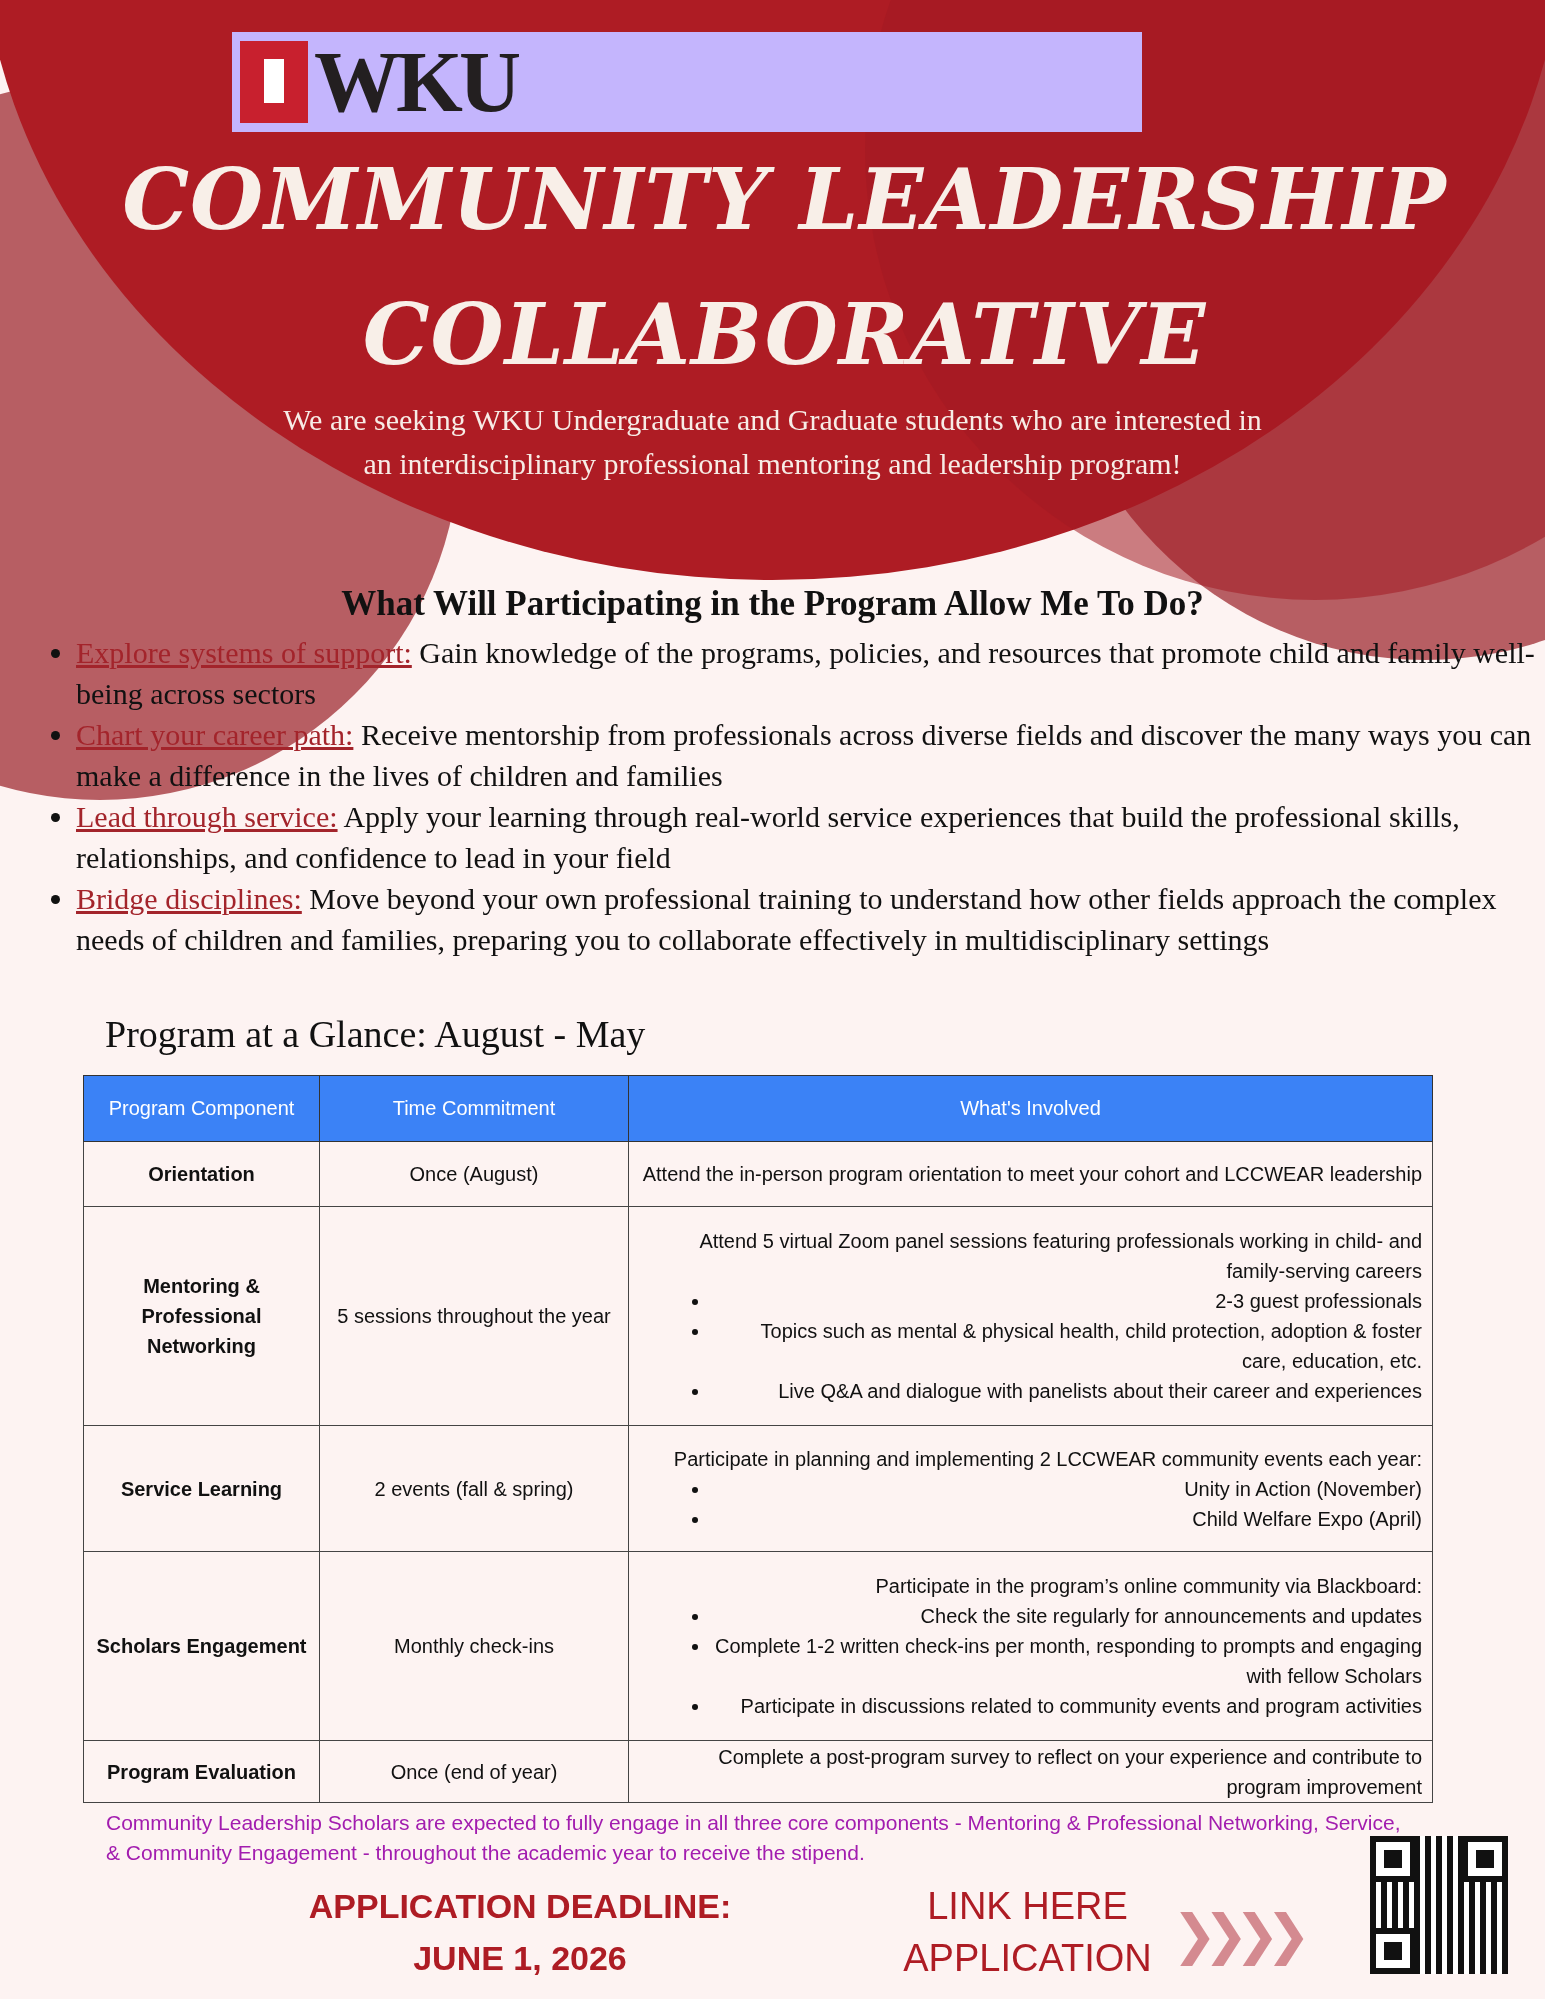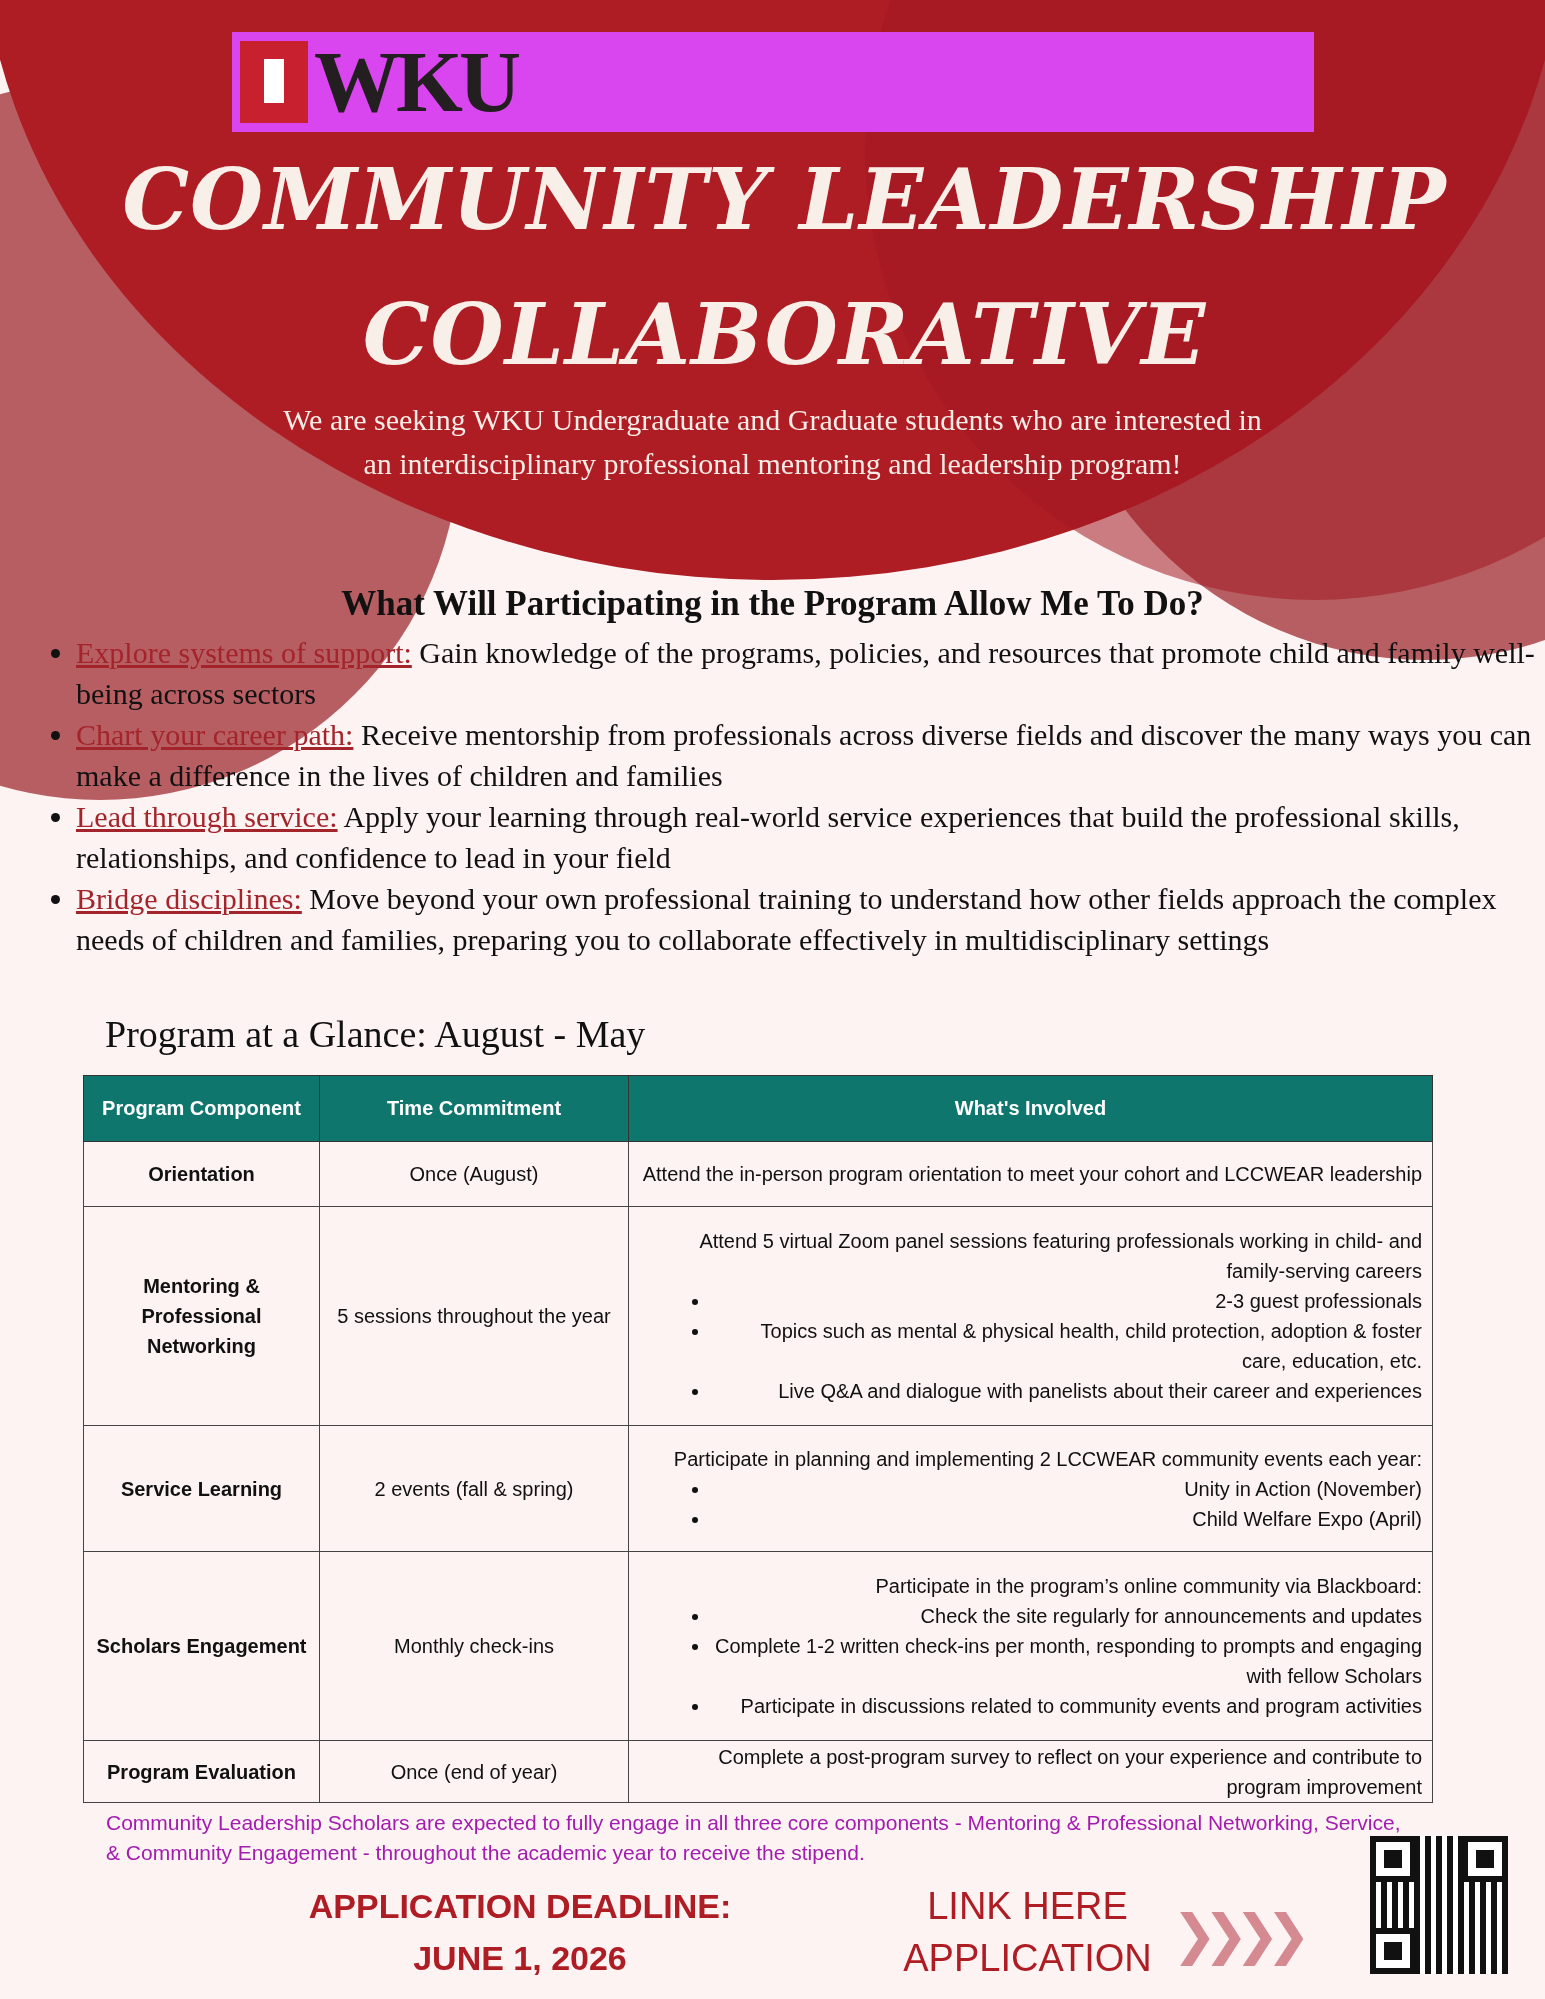--- a/index.html
+++ b/index.html
@@ -2,35 +2,35 @@
 <html><head>
 <meta charset="utf-8">
 <style>
   html,body{margin:0;padding:0;}
   body{width:1545px;height:1999px;position:relative;overflow:hidden;background:#fdf3f2;font-family:"Liberation Sans",sans-serif;}
   .bg{position:absolute;border-radius:50%;}
   .bg-left{left:-260px;top:80px;width:720px;height:720px;background:#b75e63;}
   .bg-right{right:-260px;top:-120px;width:760px;height:780px;background:#b75e63;}
   .bg-main{left:-20px;top:-760px;width:1585px;height:1340px;background:#ae1c24;}
   .bg-shade{right:-220px;top:-300px;width:900px;height:900px;background:#a31a22;opacity:.55;}
-  .logo{position:absolute;left:232px;top:32px;width:1082px;height:100px;background:#d946ef;display:flex;align-items:center;}
+  .logo{position:absolute;left:232px;top:32px;width:910px;height:100px;background:#c4b5fd;display:flex;align-items:center;}
   .logo-mark{width:68px;height:82px;margin-left:8px;background:#c8202e;position:relative;}
   .logo-mark:after{content:"";position:absolute;left:24px;top:18px;width:20px;height:44px;background:#fff;}
   .logo-wku{font-family:"Liberation Serif",serif;font-weight:bold;font-size:86px;color:#231f20;letter-spacing:-4px;margin-left:6px;line-height:1;}
   .logo-text{margin-left:32px;font-family:"Liberation Serif",serif;font-size:34px;color:#333;line-height:38px;font-variant:small-caps;letter-spacing:1px;}
   .title{position:absolute;left:0;width:1545px;text-align:center;color:#f8efe8;font-family:"DejaVu Serif",serif;font-weight:bold;font-style:italic;font-size:84px;letter-spacing:1px;padding-left:12px;}
   .t1{top:150px;} .t2{top:285px;}
   .intro{position:absolute;left:150px;width:1245px;top:398px;text-align:center;color:#f7ece6;font-family:"Liberation Serif",serif;font-size:30px;line-height:44px;}
   .q-heading{position:absolute;left:0;width:1545px;top:584px;text-align:center;font-family:"Liberation Serif",serif;font-weight:bold;font-size:35px;color:#111;}
   .bullets{position:absolute;left:40px;top:632px;width:1490px;margin:0;padding:0 0 0 36px;font-family:"Liberation Serif",serif;font-size:30px;line-height:41px;color:#111;}
   .bullets li{margin:0;}
   .lead{color:#a3242b;text-decoration:underline;}
   .glance{position:absolute;left:105px;top:1012px;font-family:"Liberation Serif",serif;font-size:38px;color:#111;}
   table{position:absolute;left:83px;top:1075px;width:1350px;border-collapse:collapse;font-family:"Liberation Sans",sans-serif;font-size:20px;color:#111;}
-  th{background:#0f766e;color:#fff;font-weight:bold;height:63px;border:1.5px solid #333;font-size:20px;line-height:29px;}
+  th{background:#3b82f6;color:#fff;font-weight:normal;height:63px;border:1.5px solid #333;font-size:20px;line-height:29px;}
   td{border:1.5px solid #444;vertical-align:middle;line-height:30px;}
   td.c1{width:233px;text-align:center;font-weight:bold;}
   td.c2{width:306px;text-align:center;}
   td.c3{padding:0 10px;text-align:right;}
   td.c3 ul{margin:0;padding-left:72px;}
   .r1{height:65px;} .r2{height:219px;} .r3{height:126px;} .r4{height:189px;} .r5{height:62px;}
   .note{position:absolute;left:106px;top:1808px;width:1300px;color:#a21caf;font-size:21px;line-height:30px;}
   .deadline{position:absolute;left:200px;width:640px;top:1880px;text-align:center;color:#ae1c24;font-weight:bold;font-size:34px;line-height:52px;}
   .applink{position:absolute;left:870px;width:315px;top:1880px;text-align:center;color:#ae1c24;font-size:38px;line-height:52px;text-decoration:none;}
   .chev{position:absolute;left:1172px;top:1903px;color:#d48a90;font-size:54px;letter-spacing:-14px;font-weight:100;}

